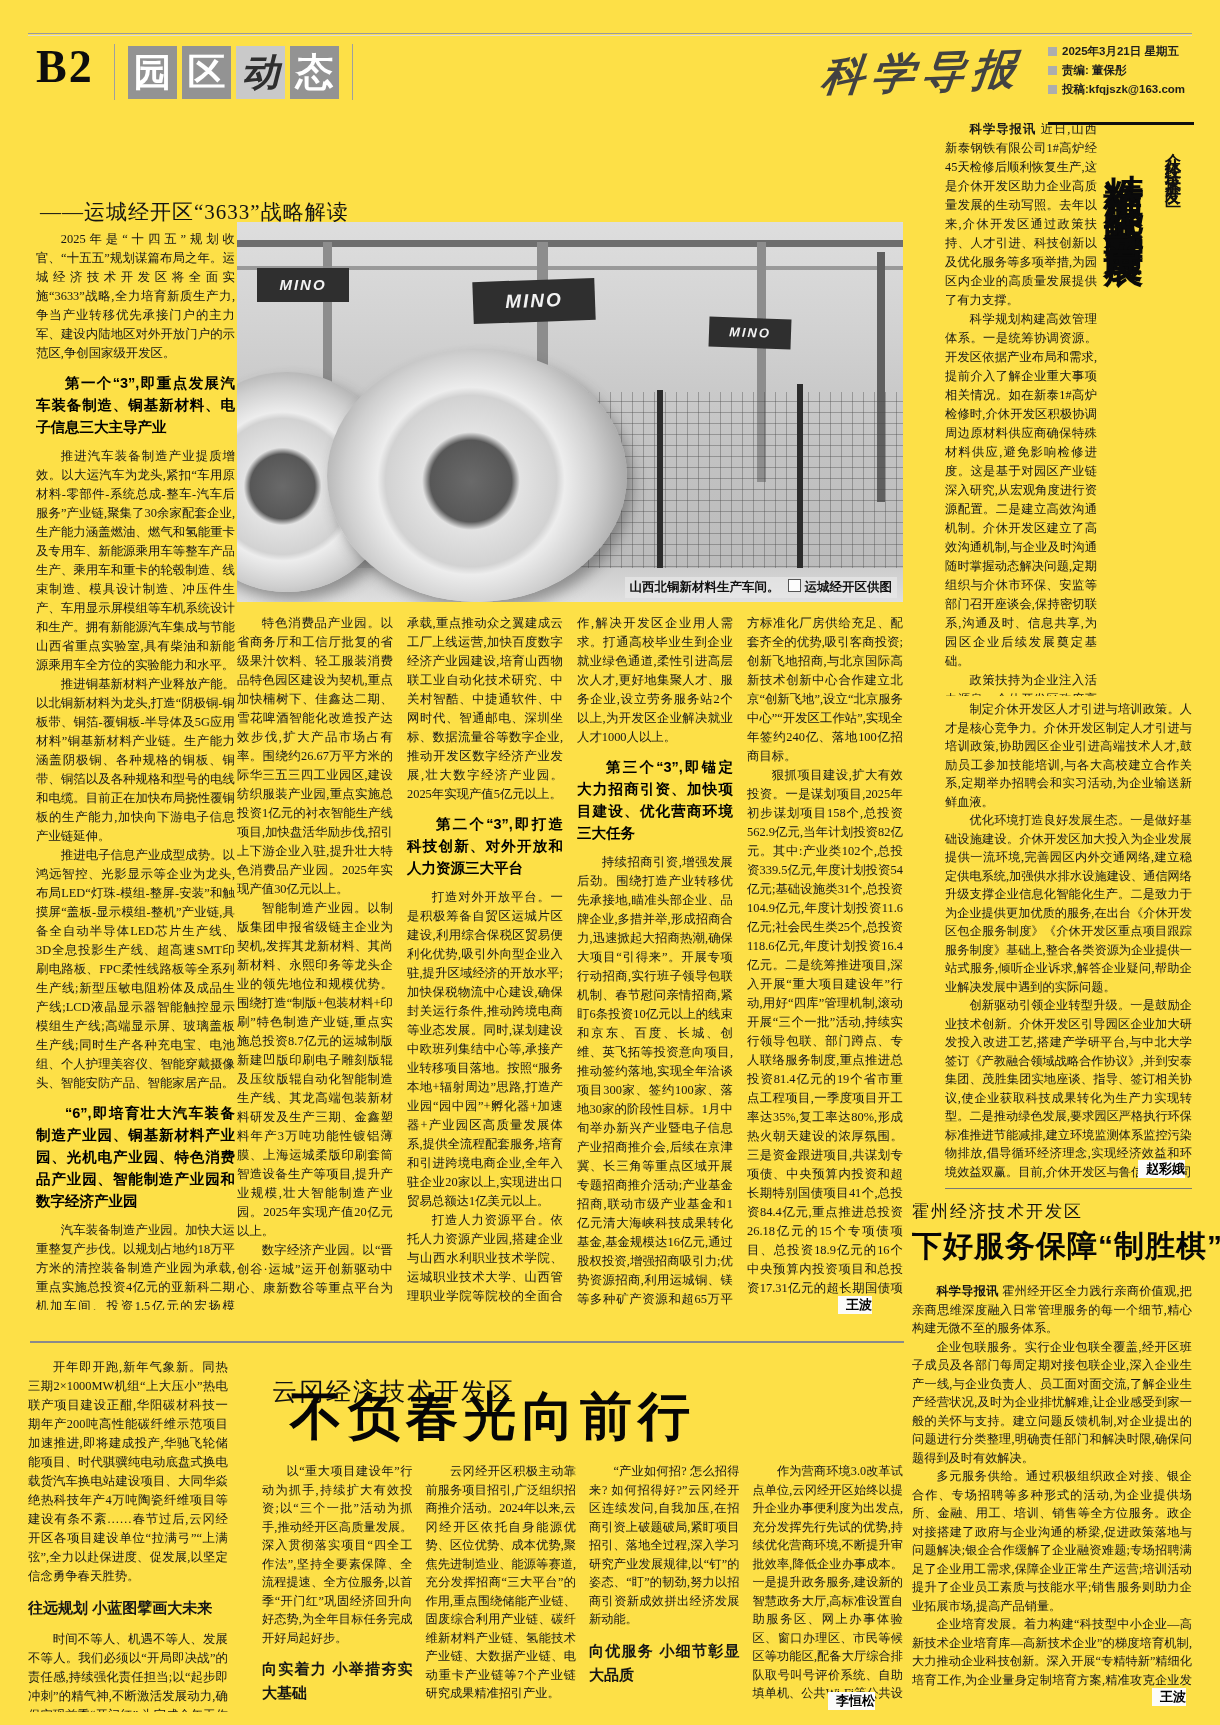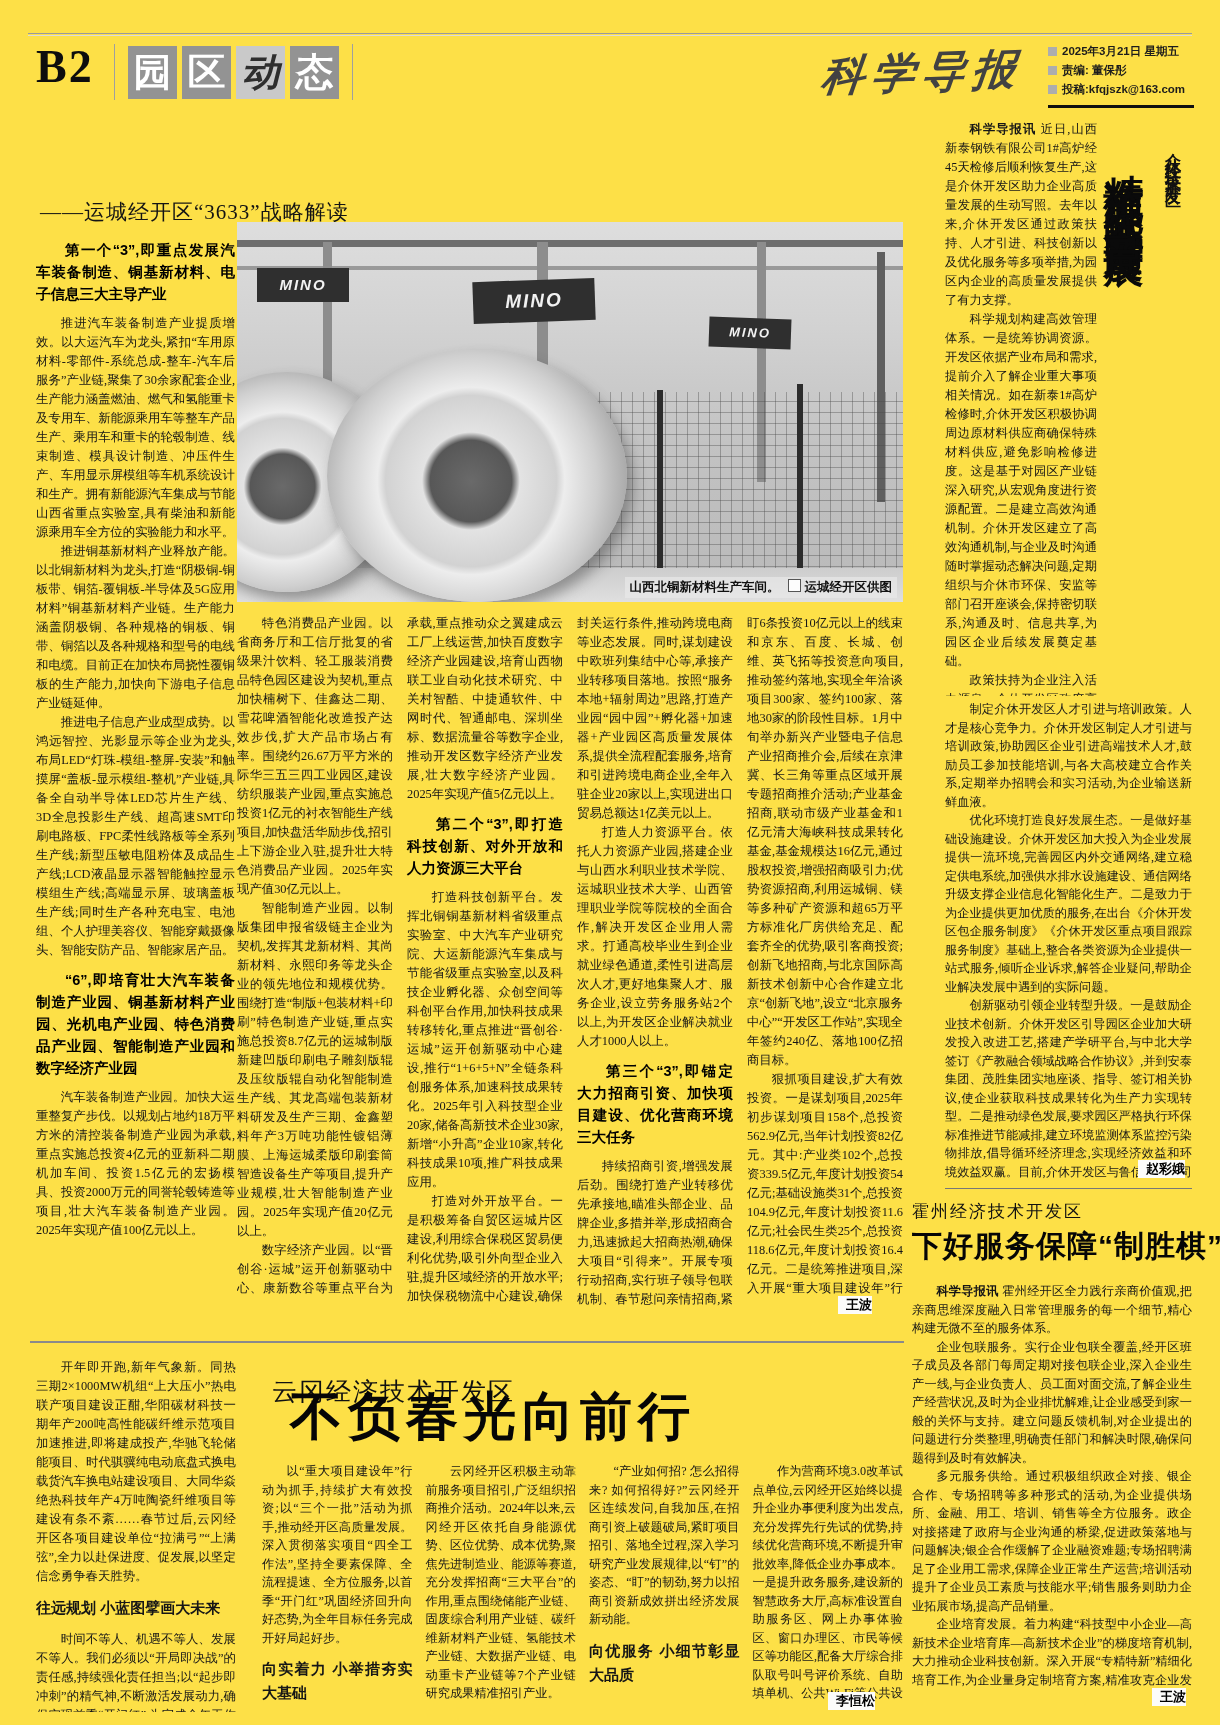--- a/index.html
+++ b/index.html
@@ -9,21 +9,21 @@
   
   .top-rule{left:28px;top:33px;width:1164px;height:1px;background:#9a9a9a;box-shadow:0 2px 0 #dcdcdc;}
   .edition{left:36px;top:40px;font-size:46px;font-weight:bold;letter-spacing:2px;color:#0d0d0d;}
   .vrule{width:1px;background:#9f9f9f;}
   .logo-row{left:128px;top:46px;display:flex;gap:5px;}
   .logo-box{width:49px;height:53px;background:#939393;color:#fff;font-family:"Liberation Sans",sans-serif;
             font-weight:bold;font-size:38px;text-align:center;line-height:53px;}
   .logo-box.alt{background:#c9c9c9;color:#2e2e2e;font-family:"Liberation Serif",serif;font-style:italic;}
   .masthead{left:822px;top:44px;font-size:43px;font-weight:bold;font-style:italic;color:#424242;
             letter-spacing:7px;transform:skewX(-8deg) rotate(-2deg);}
-  .info-block{left:1048px;top:42px;width:146px;border-bottom:3px solid #101010;padding-bottom:6px;
+  .info-block{left:1048px;top:42px;width:146px;border-bottom:3px solid #101010;padding-bottom:23px;
               font-family:"Liberation Sans",sans-serif;font-size:11.5px;font-weight:bold;color:#1c1c1c;}
   .info-row{display:flex;align-items:center;line-height:19px;white-space:nowrap;}
   .info-row .sq{display:inline-block;width:9px;height:9px;background:#adadad;margin-right:5px;flex:0 0 auto;}
   
   .headline{left:36px;top:116px;font-family:"Liberation Sans","DejaVu Sans",sans-serif;font-weight:900;
             font-size:60px;letter-spacing:10px;color:#080808;white-space:nowrap;}
   .deck{left:40px;top:198px;font-size:21px;letter-spacing:1px;color:#141414;}
   .story{font-size:12.4px;line-height:19px;text-align:justify;overflow:hidden;}
   .story p{margin:0;text-indent:2em;}
   .story .t-sub{font-family:"Liberation Sans",sans-serif;font-weight:bold;font-size:14.5px;
@@ -62,21 +62,21 @@
   .vert-big{left:1096px;top:142px;height:540px;writing-mode:vertical-rl;font-weight:900;
             font-size:40px;letter-spacing:5px;color:#0a0a0a;font-family:"Liberation Serif",serif;}
   .vert-kicker{left:1162px;top:140px;writing-mode:vertical-rl;font-family:"Liberation Sans",sans-serif;
             font-weight:bold;font-size:16px;letter-spacing:5px;color:#111;}
   
   .hz-kicker{left:912px;top:1200px;font-size:17px;letter-spacing:2px;color:#101010;}
   .hz-headline{left:912px;top:1226px;font-family:"Liberation Sans",sans-serif;font-weight:900;
                font-size:30px;letter-spacing:1px;white-space:nowrap;color:#060606;}
   .hz-body{left:912px;top:1282px;width:280px;height:408px;font-size:12.2px;line-height:18.5px;}
   
-  .yg-left{left:36px;top:1358px;width:200px;height:354px;}
+  .yg-left{left:28px;top:1358px;width:200px;height:354px;}
   .yg-kicker{left:272px;top:1356px;font-size:25px;letter-spacing:2px;color:#101010;margin-top:19px;}
   .yg-headline{left:262px;top:1382px;font-family:"Liberation Sans",sans-serif;font-weight:900;
                font-size:52px;letter-spacing:6px;white-space:nowrap;color:#060606;margin-left:28px;}
   .yg-flow{left:262px;top:1462px;width:641px;height:252px;column-count:4;column-gap:13px;
            font-size:12.2px;line-height:18.5px;}
 </style>
 </head>
 <body>
 
 <div id="page">
@@ -125,35 +125,35 @@
     <div class="floor"></div>
     <div class="coil" style="left:-60px;top:150px;width:220px;height:220px;"></div>
     <div class="coil" style="left:90px;top:128px;width:300px;height:252px;"></div>
     <div class="caption">
       <span>山西北铜新材料生产车间。</span><span class="credit-box"></span><span>运城经开区供图</span>
     </div>
   </div>
 
   <div class="abs story col1">
 
+  <p class="para t-p"><span>2025年是“十四五”规划收官、“十五五”规划谋篇布局之年。运城经济技术开发区将全面实施“3633”战略,全力培育新质生产力,争当产业转移优先承接门户的主力军、建设内陆地区对外开放门户的示范区,争创国家级开发区。</span></p>
       <p class="para t-sub"><span>第一个“3”,即重点发展汽车装备制造、铜基新材料、电子信息三大主导产业</span></p>
       <p class="para t-p"><span>推进汽车装备制造产业提质增效。以大运汽车为龙头,紧扣“车用原材料-零部件-系统总成-整车-汽车后服务”产业链,聚集了30余家配套企业,生产能力涵盖燃油、燃气和氢能重卡及专用车、新能源乘用车等整车产品生产、乘用车和重卡的轮毂制造、线束制造、模具设计制造、冲压件生产、车用显示屏模组等车机系统设计和生产。拥有新能源汽车集成与节能山西省重点实验室,具有柴油和新能源乘用车全方位的实验能力和水平。</span></p>
       <p class="para t-p"><span>推进铜基新材料产业释放产能。以北铜新材料为龙头,打造“阴极铜-铜板带、铜箔-覆铜板-半导体及5G应用材料”铜基新材料产业链。生产能力涵盖阴极铜、各种规格的铜板、铜带、铜箔以及各种规格和型号的电线和电缆。目前正在加快布局挠性覆铜板的生产能力,加快向下游电子信息产业链延伸。</span></p>
       <p class="para t-p"><span>推进电子信息产业成型成势。以鸿远智控、光影显示等企业为龙头,布局LED“灯珠-模组-整屏-安装”和触摸屏“盖板-显示模组-整机”产业链,具备全自动半导体LED芯片生产线、3D全息投影生产线、超高速SMT印刷电路板、FPC柔性线路板等全系列生产线;新型压敏电阻粉体及成品生产线;LCD液晶显示器智能触控显示模组生产线;高端显示屏、玻璃盖板生产线;同时生产各种充电宝、电池组、个人护理美容仪、智能穿戴摄像头、智能安防产品、智能家居产品。</span></p>
       <p class="para t-subq"><span>“6”,即培育壮大汽车装备制造产业园、铜基新材料产业园、光机电产业园、特色消费品产业园、智能制造产业园和数字经济产业园</span></p>
       <p class="para t-p"><span>汽车装备制造产业园。加快大运重整复产步伐。以规划占地约18万平方米的清控装备制造产业园为承载,重点实施总投资4亿元的亚新科二期机加车间、投资1.5亿元的宏扬模具、投资2000万元的同誉轮毂铸造等项目,壮大汽车装备制造产业园。2025年实现产值100亿元以上。</span></p>
     </div>
 
   <div class="abs story flow4">
 
   <p class="para t-p"><span>特色消费品产业园。以省商务厅和工信厅批复的省级果汁饮料、轻工服装消费品特色园区建设为契机,重点加快楠树下、佳鑫达二期、雪花啤酒智能化改造投产达效步伐,扩大产品市场占有率。围绕约26.67万平方米的际华三五三四工业园区,建设纺织服装产业园,重点实施总投资1亿元的衬衣智能生产线项目,加快盘活华励步伐,招引上下游企业入驻,提升壮大特色消费品产业园。2025年实现产值30亿元以上。</span></p>
       <p class="para t-p"><span>智能制造产业园。以制版集团申报省级链主企业为契机,发挥其龙新材料、其尚新材料、永熙印务等龙头企业的领先地位和规模优势。围绕打造“制版+包装材料+印刷”特色制造产业链,重点实施总投资8.7亿元的运城制版新建凹版印刷电子雕刻版辊及压纹版辊自动化智能制造生产线、其龙高端包装新材料研发及生产三期、金鑫塑料年产3万吨功能性镀铝薄膜、上海运城柔版印刷套筒智造设备生产等项目,提升产业规模,壮大智能制造产业园。2025年实现产值20亿元以上。</span></p>
       <p class="para t-p"><span>数字经济产业园。以“晋创谷·运城”运开创新驱动中心、康新数谷等重点平台为承载,重点推动众之翼建成云工厂上线运营,加快百度数字经济产业园建设,培育山西物联工业自动化技术研究、中关村智酷、中捷通软件、中网时代、智通邮电、深圳坐标、数据流量谷等数字企业,推动开发区数字经济产业发展,壮大数字经济产业园。2025年实现产值5亿元以上。</span></p>
       <p class="para t-sub"><span>第二个“3”,即打造科技创新、对外开放和人力资源三大平台</span></p>
-      <p class="para t-p"><span>打造科技创新平台。发挥北铜铜基新材料省级重点实验室、中大汽车产业研究院、大运新能源汽车集成与节能省级重点实验室,以及科技企业孵化器、众创空间等科创平台作用,加快科技成果转移转化,重点推进“晋创谷·运城”运开创新驱动中心建设,推行“1+6+5+N”全链条科创服务体系,加速科技成果转化。2025年引入科技型企业20家,储备高新技术企业30家,新增“小升高”企业10家,转化科技成果10项,推广科技成果应用。</span></p>
       <p class="para t-p"><span>打造对外开放平台。一是积极筹备自贸区运城片区建设,利用综合保税区贸易便利化优势,吸引外向型企业入驻,提升区域经济的开放水平;加快保税物流中心建设,确保封关运行条件,推动跨境电商等业态发展。同时,谋划建设中欧班列集结中心等,承接产业转移项目落地。按照“服务本地+辐射周边”思路,打造产业园“园中园”+孵化器+加速器+产业园区高质量发展体系,提供全流程配套服务,培育和引进跨境电商企业,全年入驻企业20家以上,实现进出口贸易总额达1亿美元以上。</span></p>
       <p class="para t-p"><span>打造人力资源平台。依托人力资源产业园,搭建企业与山西水利职业技术学院、运城职业技术大学、山西管理职业学院等院校的全面合作,解决开发区企业用人需求。打通高校毕业生到企业就业绿色通道,柔性引进高层次人才,更好地集聚人才、服务企业,设立劳务服务站2个以上,为开发区企业解决就业人才1000人以上。</span></p>
       <p class="para t-sub"><span>第三个“3”,即锚定大力招商引资、加快项目建设、优化营商环境三大任务</span></p>
       <p class="para t-p"><span>持续招商引资,增强发展后劲。围绕打造产业转移优先承接地,瞄准头部企业、品牌企业,多措并举,形成招商合力,迅速掀起大招商热潮,确保大项目“引得来”。开展专项行动招商,实行班子领导包联机制、春节慰问亲情招商,紧盯6条投资10亿元以上的线束和京东、百度、长城、创维、英飞拓等投资意向项目,推动签约落地,实现全年洽谈项目300家、签约100家、落地30家的阶段性目标。1月中旬举办新兴产业暨电子信息产业招商推介会,后续在京津冀、长三角等重点区域开展专题招商推介活动;产业基金招商,联动市级产业基金和1亿元清大海峡科技成果转化基金,基金规模达16亿元,通过股权投资,增强招商吸引力;优势资源招商,利用运城铜、镁等多种矿产资源和超65万平方标准化厂房供给充足、配套齐全的优势,吸引客商投资;创新飞地招商,与北京国际高新技术创新中心合作建立北京“创新飞地”,设立“北京服务中心”“开发区工作站”,实现全年签约240亿、落地100亿招商目标。</span></p>
       <p class="para t-p"><span>狠抓项目建设,扩大有效投资。一是谋划项目,2025年初步谋划项目158个,总投资562.9亿元,当年计划投资82亿元。其中:产业类102个,总投资339.5亿元,年度计划投资54亿元;基础设施类31个,总投资104.9亿元,年度计划投资11.6亿元;社会民生类25个,总投资118.6亿元,年度计划投资16.4亿元。二是统筹推进项目,深入开展“重大项目建设年”行动,用好“四库”管理机制,滚动开展“三个一批”活动,持续实行领导包联、部门蹲点、专人联络服务制度,重点推进总投资81.4亿元的19个省市重点工程项目,一季度项目开工率达35%,复工率达80%,形成热火朝天建设的浓厚氛围。三是资金跟进项目,共谋划专项债、中央预算内投资和超长期特别国债项目41个,总投资84.4亿元,重点推进总投资26.18亿元的15个专项债项目、总投资18.9亿元的16个中央预算内投资项目和总投资17.31亿元的超长期国债项目,实现固定资产投资、工业投资同比增长10%、13%的目标。</span></p>
     </div>
   <div class="abs byline" style="left:838px;top:1296px;">王波</div>
 
   <div class="abs rule-h" style="left:30px;top:1341px;width:874px;"></div>
 

